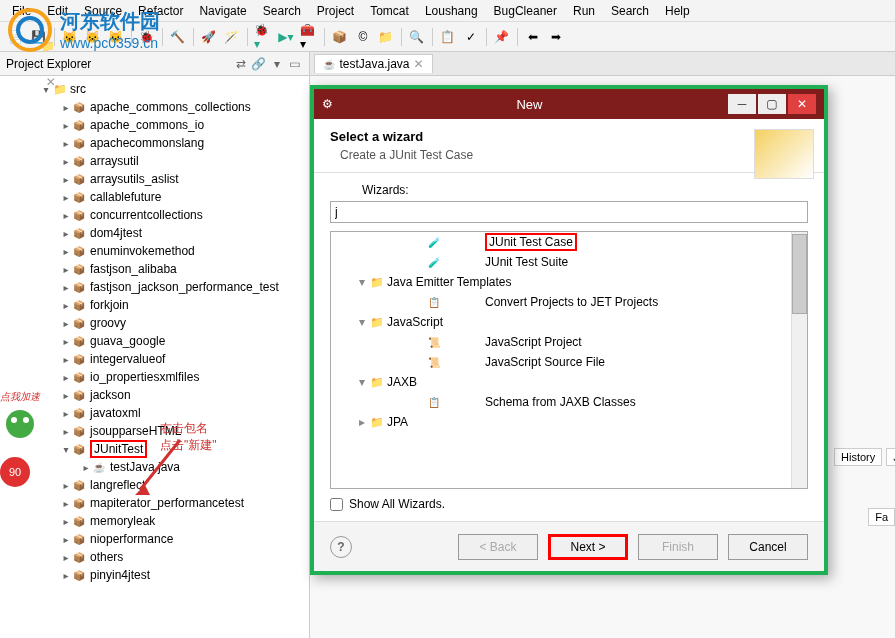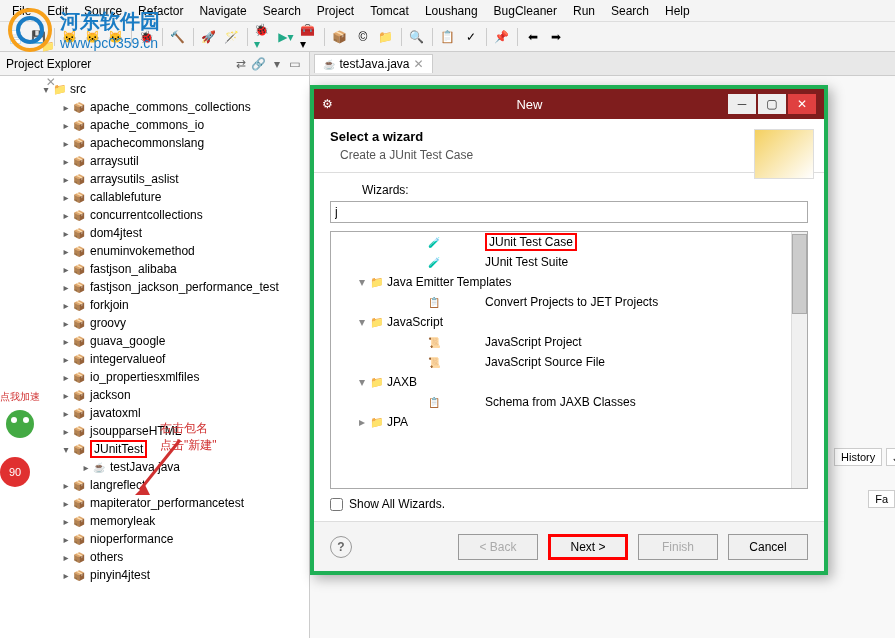--- a/index.html
+++ b/index.html
@@ -421,28 +421,28 @@
 <div class="annotation">
   <div>右击包名</div>
   <div>点击"新建"</div>
 </div>
 <svg class="arrow-svg" width="60" height="80">
   <line x1="50" y1="10" x2="10" y2="60" stroke="#d03030" stroke-width="3"></line>
   <polygon points="5,65 15,55 20,65" fill="#d03030"></polygon>
 </svg>
 
 <div class="badge-left">
-  <div style="font-size:10px;color:#d03030;">点我加速</div>
+  <div style="font-size:10px;color:#d03030;font-style:italic;">点我加速</div>
   <svg width="40" height="50">
       <circle cx="20" cy="20" r="14" fill="#4a4"></circle>
       <circle cx="14" cy="16" r="3" fill="#fff"></circle>
       <circle cx="26" cy="16" r="3" fill="#fff"></circle>
     </svg>
   <div class="badge-circle">90</div>
 </div>
 
 <div class="right-tabs">
   <div class="rtab">History</div>
   <div class="rtab">JU</div>
 </div>
-<div style="position:absolute;right:0;top:490px;">
+<div style="position:absolute;right:0;top:508px;">
   <div class="rtab">Fa</div>
 </div>
 
 </body></html>

